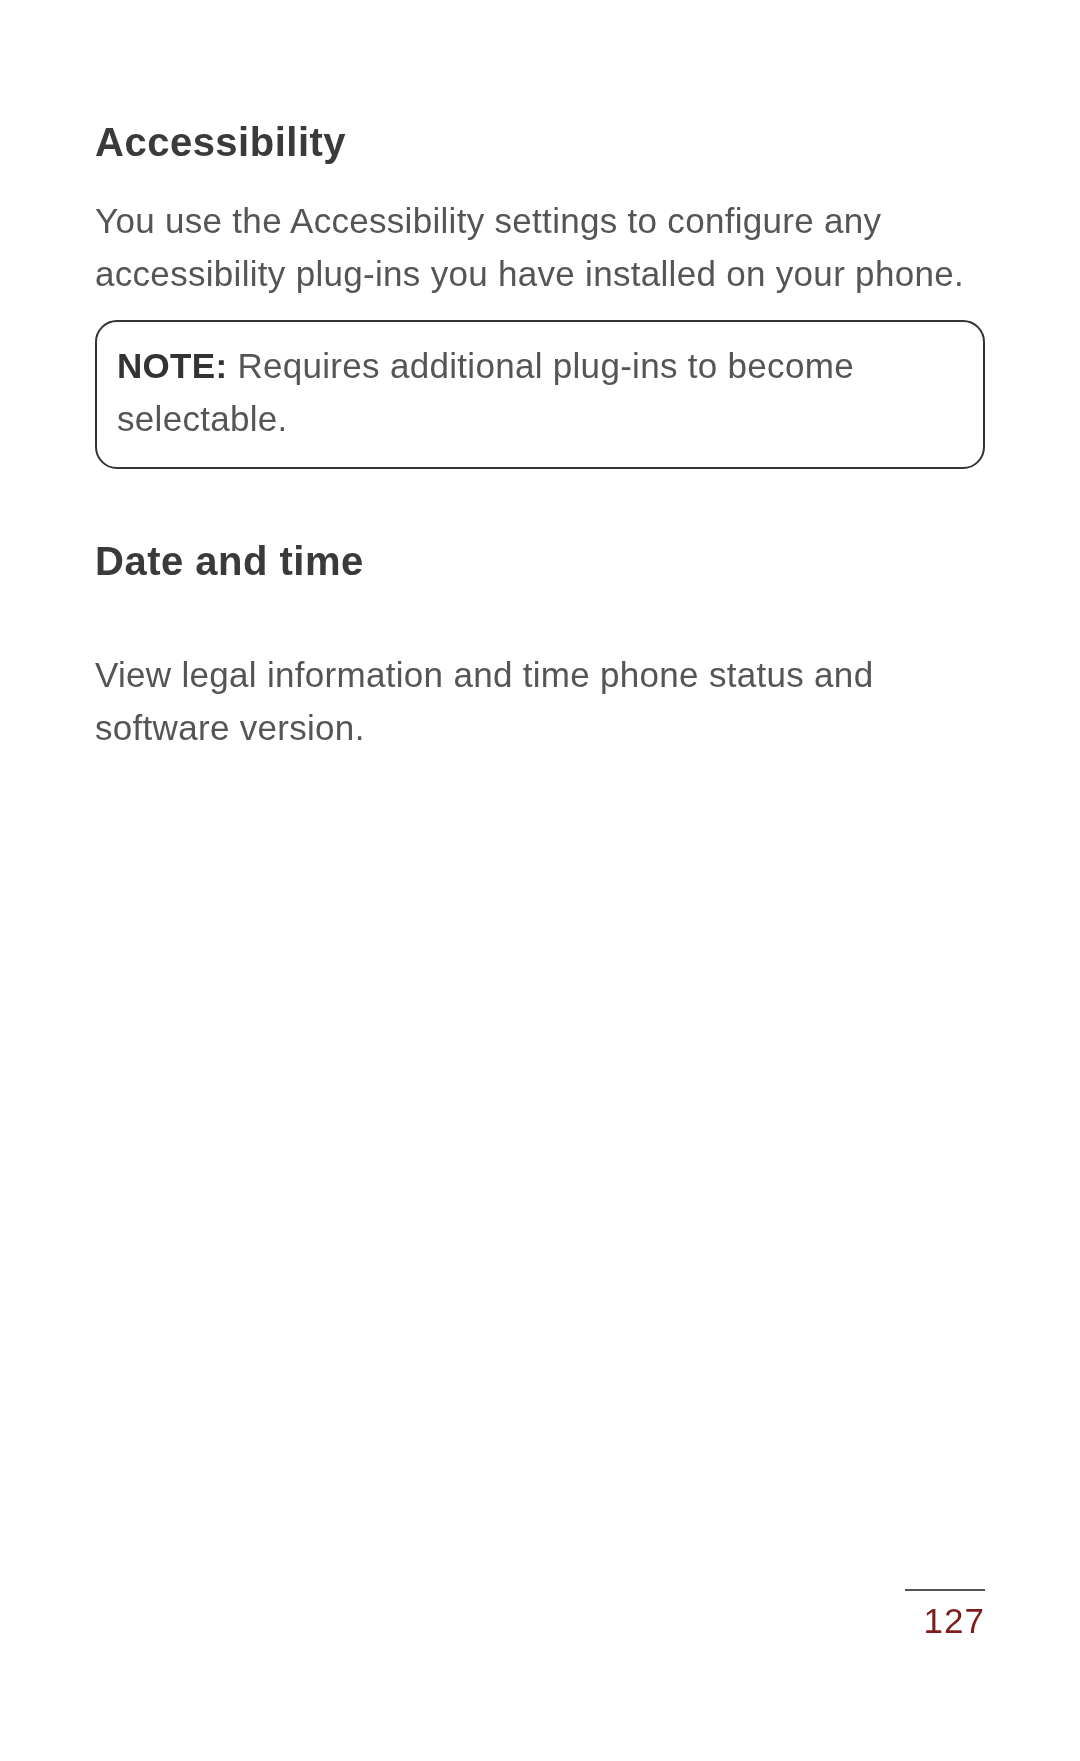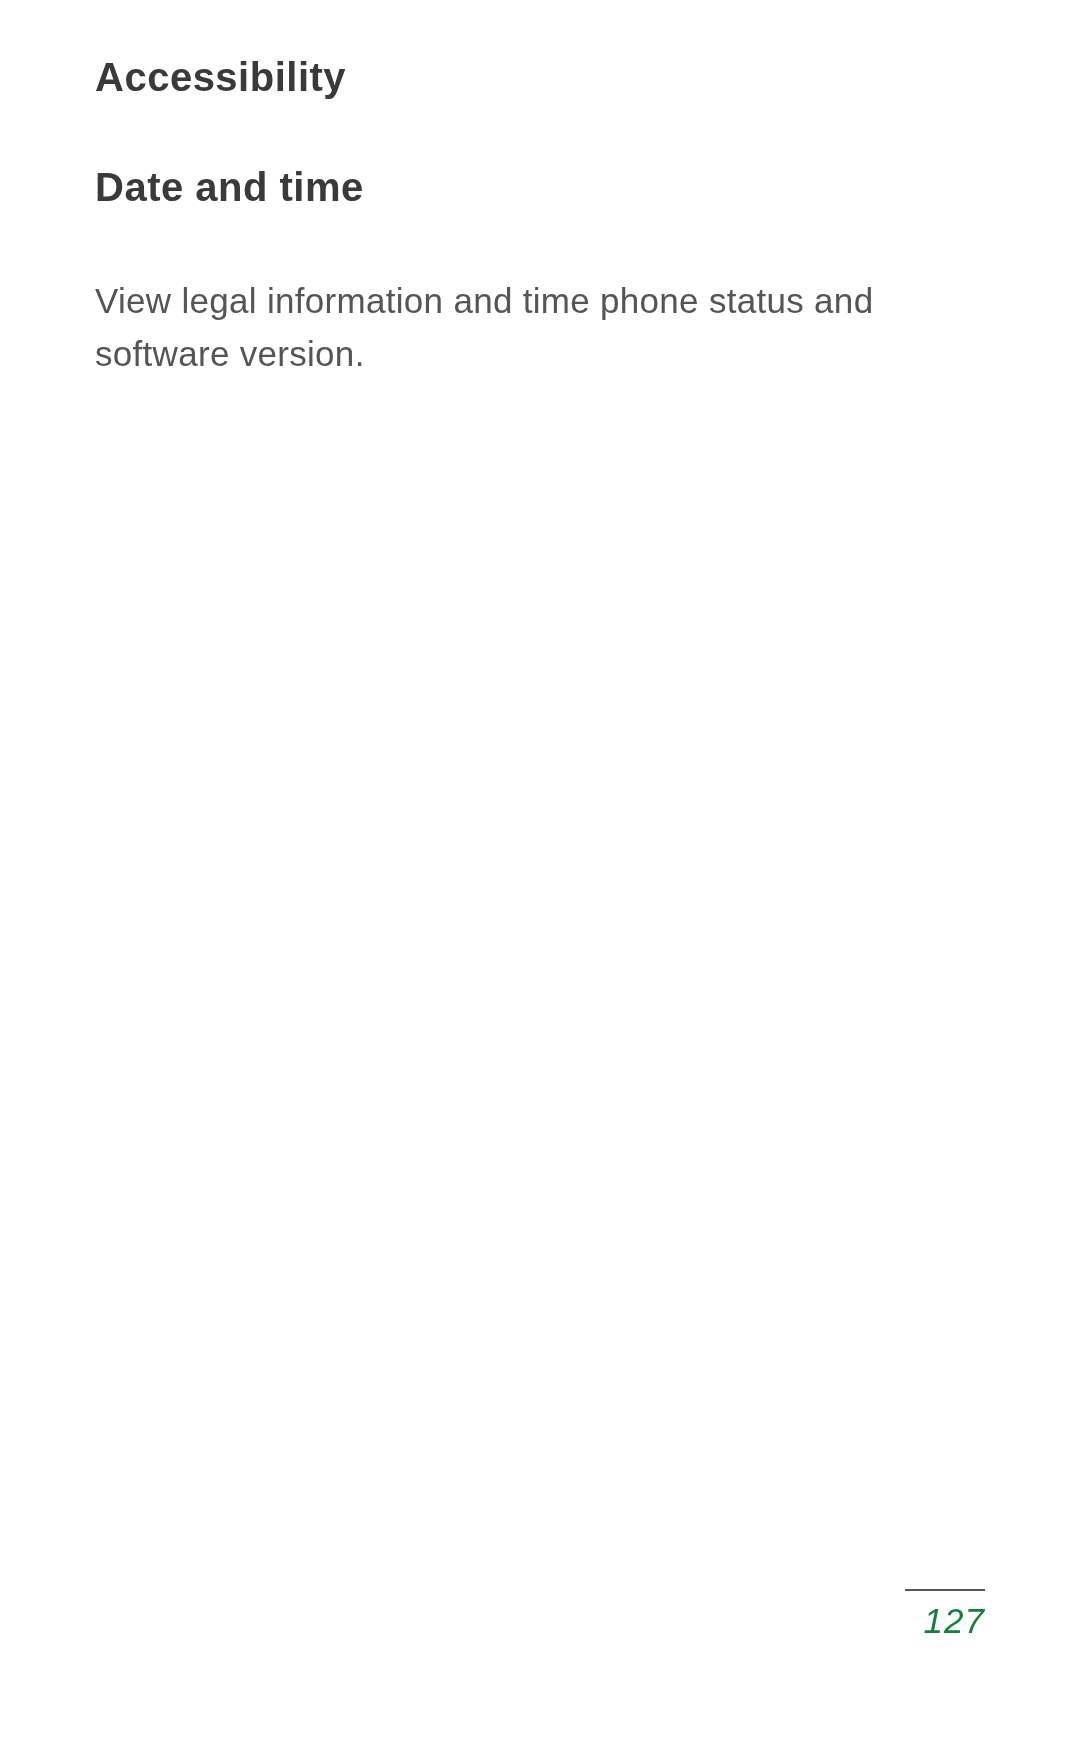--- a/index.html
+++ b/index.html
@@ -9,21 +9,21 @@
     }
     body {
       width: 1080px;
       height: 1761px;
       background: #ffffff;
       font-family: "Century Gothic", "Trebuchet MS", Arial, sans-serif;
       color: #4a4a4a;
       position: relative;
     }
     .page-content {
-      padding: 55px 95px 0 95px;
+      padding: 120px 95px 0 95px;
     }
     .section-heading {
       font-size: 40px;
       font-weight: bold;
       color: #3a3a3a;
       margin-bottom: 30px;
       letter-spacing: 0.5px;
     }
     .section-body {
       font-size: 35px;
@@ -60,32 +60,35 @@
       text-align: right;
     }
     .page-number-line {
       border-top: 2px solid #555555;
       width: 80px;
       margin-left: auto;
       margin-bottom: 10px;
     }
     .page-number {
       font-size: 35px;
-      color: #15803d;
+      color: #7f1d1d;
       letter-spacing: 1px;
-      font-style: italic;
     }
   </style>
 </head>
 <body>
 
 <div class="page-content">
 
   <div class="section-block">
     <h2 class="section-heading">Accessibility</h2>
+    <p class="section-body">You use the Accessibility settings to configure any accessibility plug-ins you have installed on your phone.</p>
+    <div class="note-box">
+      <span class="note-text"><span class="note-label">NOTE:</span><span> Requires additional plug-ins to become selectable.</span></span>
+    </div>
   </div>
 
   <div class="section-block">
     <h2 class="section-heading">Date and time</h2>
   </div>
 
   <div class="section-block">
     <p class="section-body">View legal information and time phone status and software version.</p>
   </div>
 

